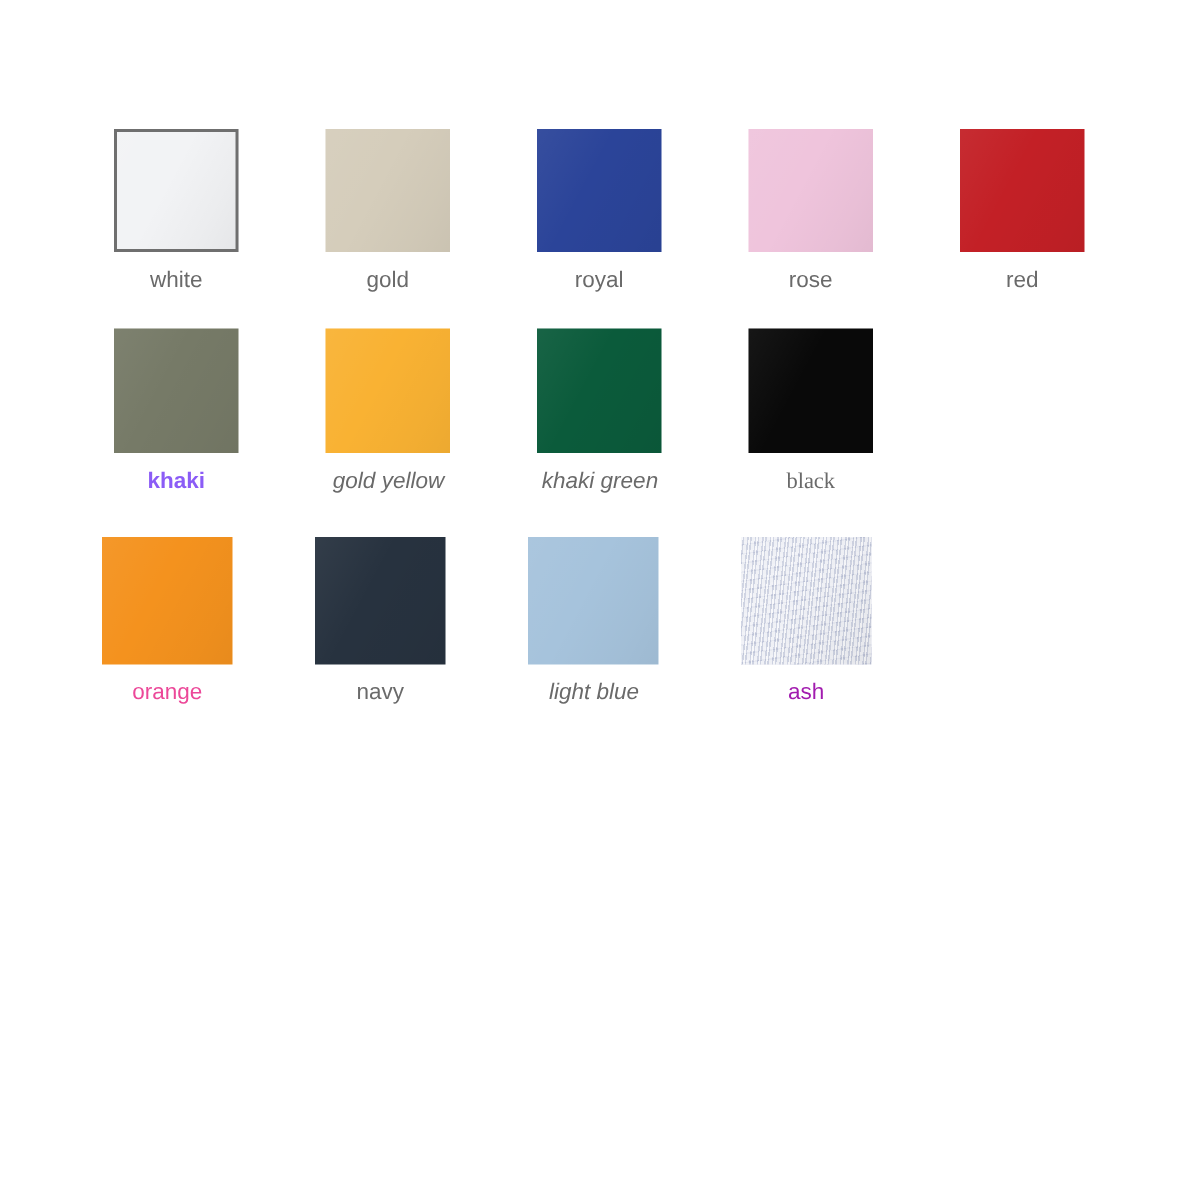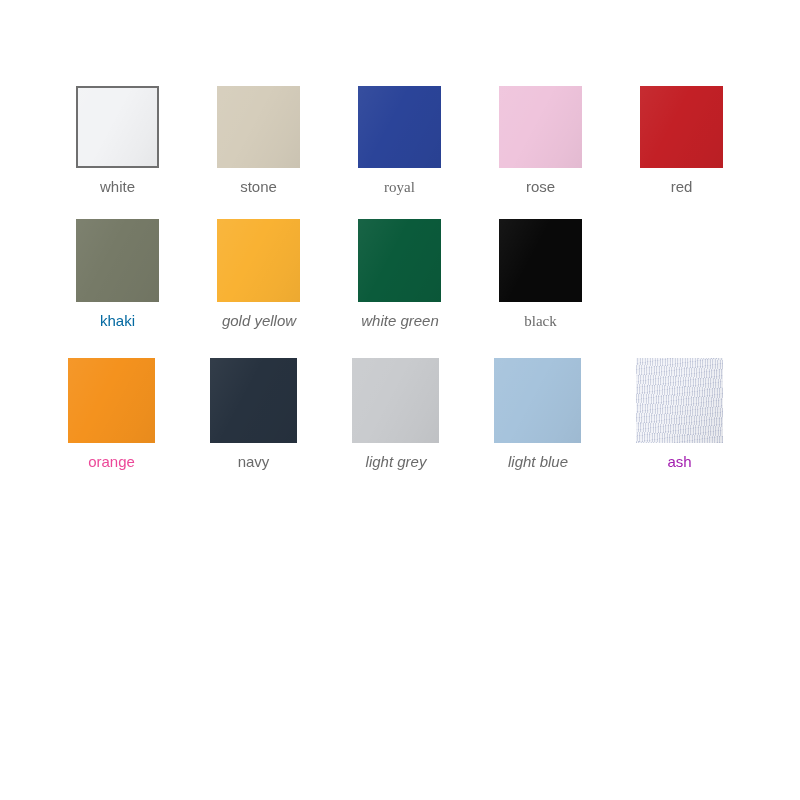--- a/index.html
+++ b/index.html
@@ -112,69 +112,65 @@
 
 <div id="swatch-chart">
 
   <div class="swatch-row swatch-row-1">
     <div class="swatch-cell">
       <div class="swatch-chip has-border" style="background-color: rgb(242, 243, 245); border-color: rgb(111, 111, 111);"></div>
       <div class="swatch-label" style="color: rgb(106, 106, 106);">white</div>
     </div>
     <div class="swatch-cell">
       <div class="swatch-chip" style="background-color: rgb(213, 205, 187);"></div>
-      <div class="swatch-label" style="color: rgb(106, 106, 106);">stone</div>
+      <div class="swatch-label" style="color: rgb(106, 106, 106);">gold</div>
     </div>
     <div class="swatch-cell">
       <div class="swatch-chip" style="background-color: rgb(43, 68, 153);"></div>
-      <div class="swatch-label" style="color: rgb(106, 106, 106); font-family: Liberation Serif, serif;">royal</div>
+      <div class="swatch-label" style="color: rgb(106, 106, 106);">royal</div>
     </div>
     <div class="swatch-cell">
       <div class="swatch-chip" style="background-color: rgb(239, 196, 220);"></div>
       <div class="swatch-label" style="color: rgb(106, 106, 106);">rose</div>
     </div>
     <div class="swatch-cell">
       <div class="swatch-chip" style="background-color: rgb(195, 32, 38);"></div>
       <div class="swatch-label" style="color: rgb(106, 106, 106);">red</div>
     </div>
   </div>
 
   <div class="swatch-row swatch-row-2">
     <div class="swatch-cell">
       <div class="swatch-chip" style="background-color: rgb(118, 122, 103);"></div>
-      <div class="swatch-label" style="color: #0369a1;">khaki</div>
+      <div class="swatch-label" style="color: #8b5cf6; font-weight: bold;">khaki</div>
     </div>
     <div class="swatch-cell">
       <div class="swatch-chip" style="background-color: rgb(249, 178, 51);"></div>
       <div class="swatch-label wide" style="color: rgb(106, 106, 106);">gold yellow</div>
     </div>
     <div class="swatch-cell">
       <div class="swatch-chip" style="background-color: rgb(11, 91, 59);"></div>
-      <div class="swatch-label wide" style="color: rgb(106, 106, 106);">white green</div>
+      <div class="swatch-label wide" style="color: rgb(106, 106, 106);">khaki green</div>
     </div>
     <div class="swatch-cell">
       <div class="swatch-chip" style="background-color: rgb(9, 9, 9);"></div>
       <div class="swatch-label" style="color: rgb(106, 106, 106); font-family: Liberation Serif, serif;">black</div>
     </div>
   </div>
 
   <div class="swatch-row swatch-row-3">
     <div class="swatch-cell">
       <div class="swatch-chip" style="background-color: rgb(244, 146, 30);"></div>
       <div class="swatch-label" style="color: #ec4899;">orange</div>
     </div>
     <div class="swatch-cell">
       <div class="swatch-chip" style="background-color: rgb(39, 50, 63);"></div>
       <div class="swatch-label" style="color: rgb(106, 106, 106);">navy</div>
     </div>
     <div class="swatch-cell">
-      <div class="swatch-chip" style="background-color: rgb(201, 203, 206);"></div>
-      <div class="swatch-label wide" style="color: rgb(106, 106, 106);">light grey</div>
-    </div>
-    <div class="swatch-cell">
       <div class="swatch-chip" style="background-color: rgb(166, 195, 220);"></div>
       <div class="swatch-label wide" style="color: rgb(106, 106, 106);">light blue</div>
     </div>
     <div class="swatch-cell">
       <div class="swatch-chip heathered" style="background-color: rgb(207, 212, 228);"></div>
       <div class="swatch-label" style="color: #a21caf;">ash</div>
     </div>
   </div>
 
 </div>

